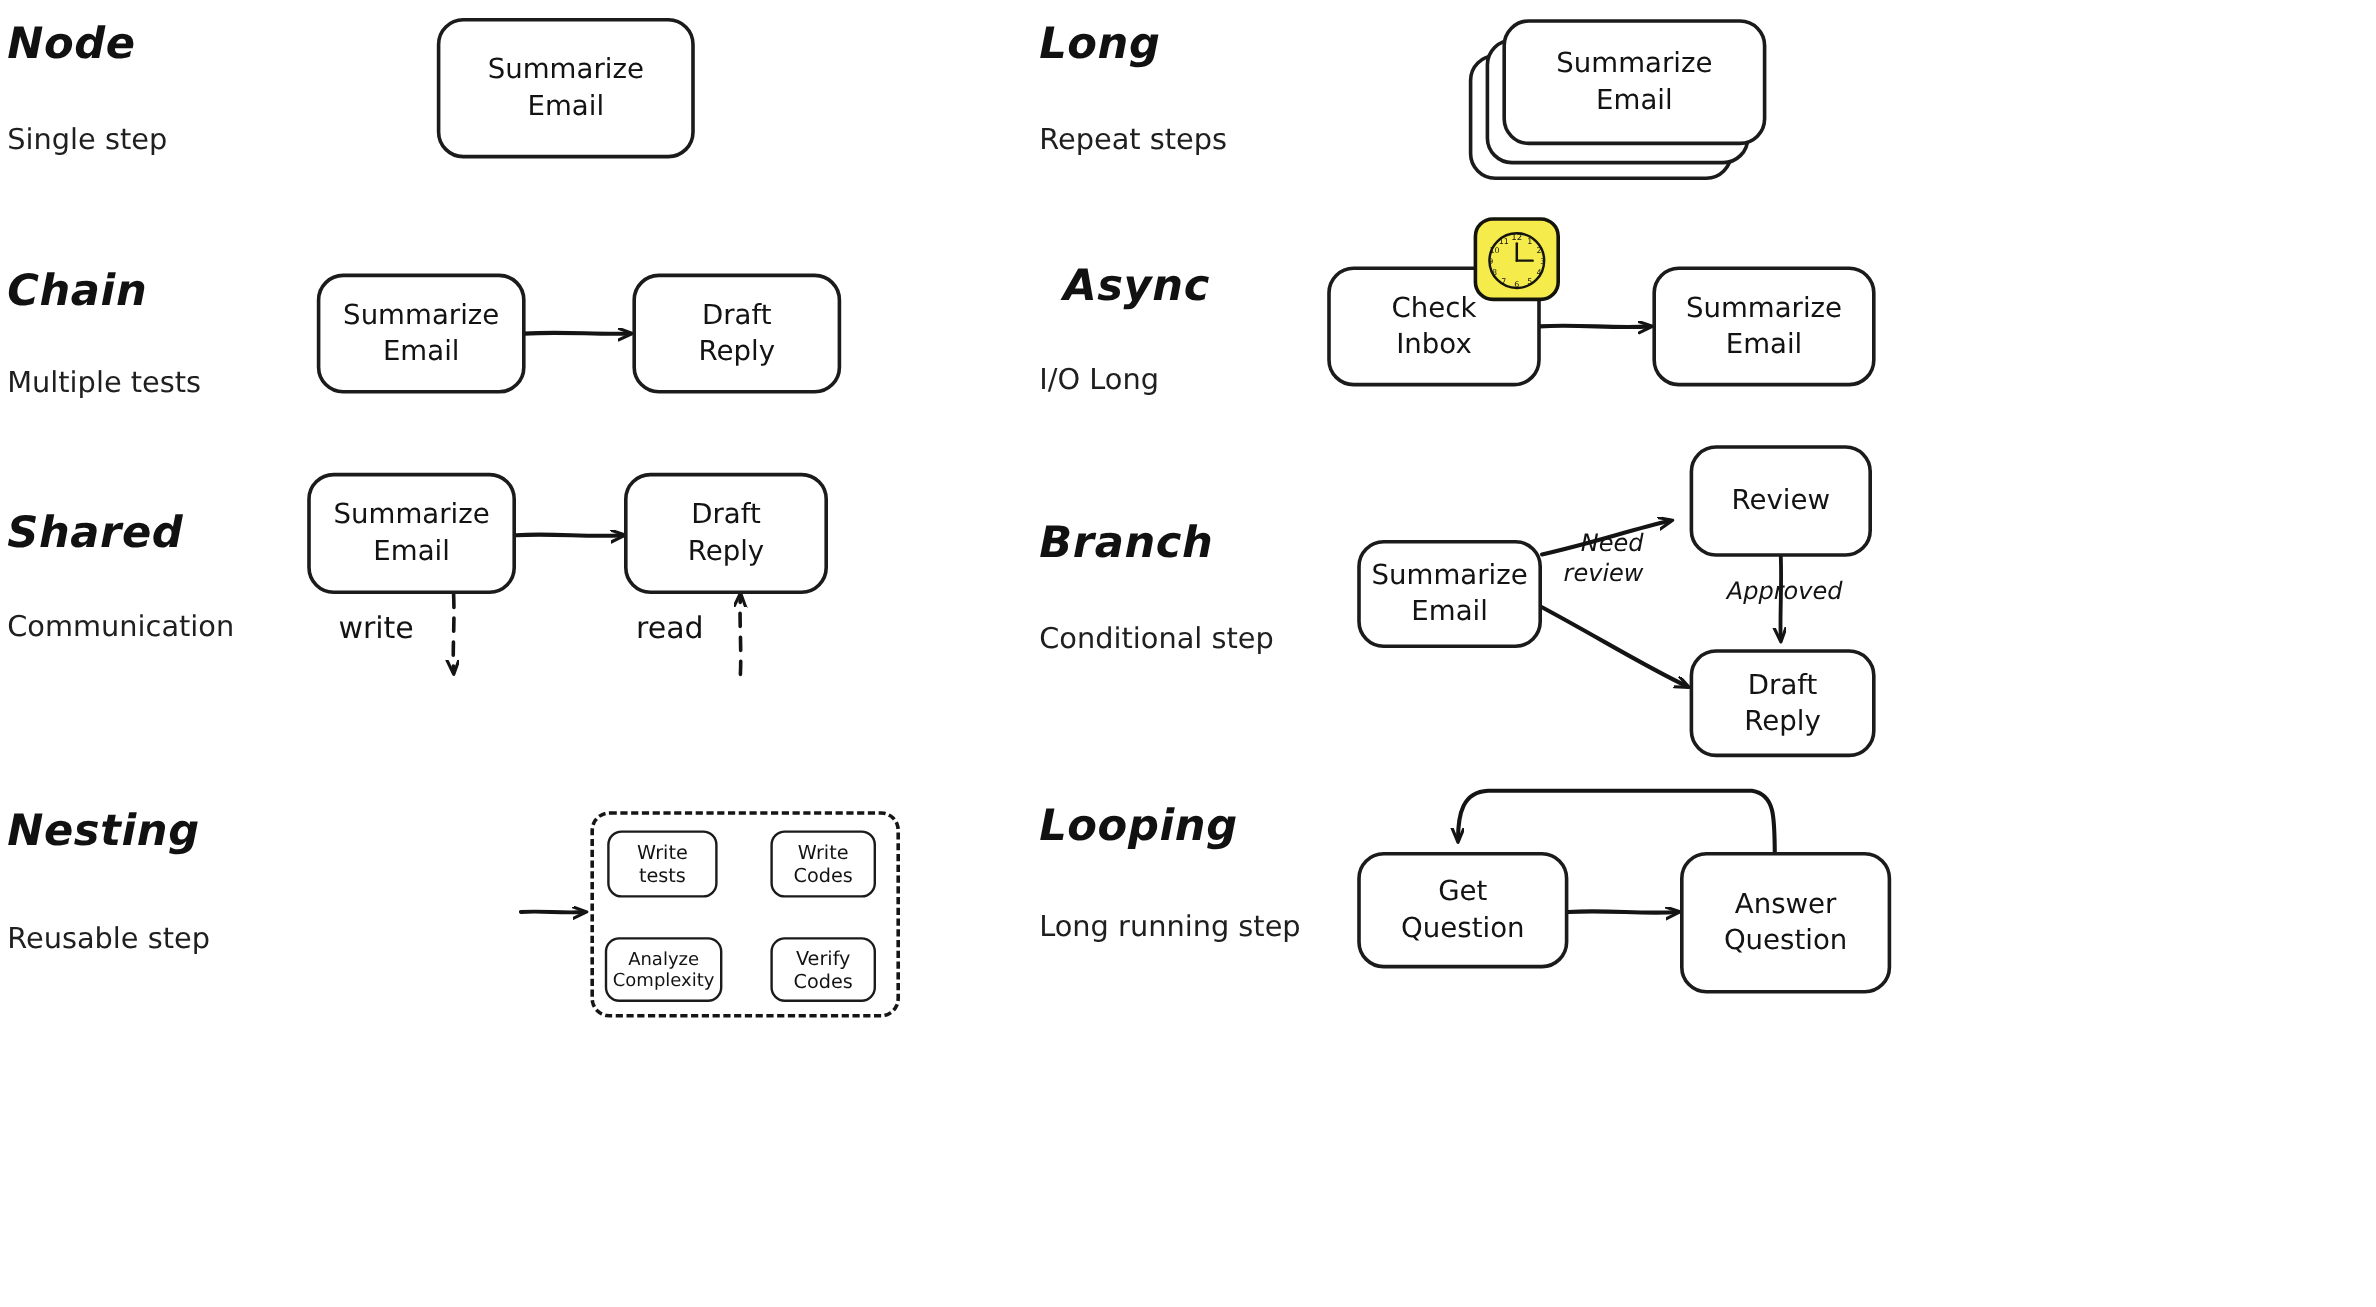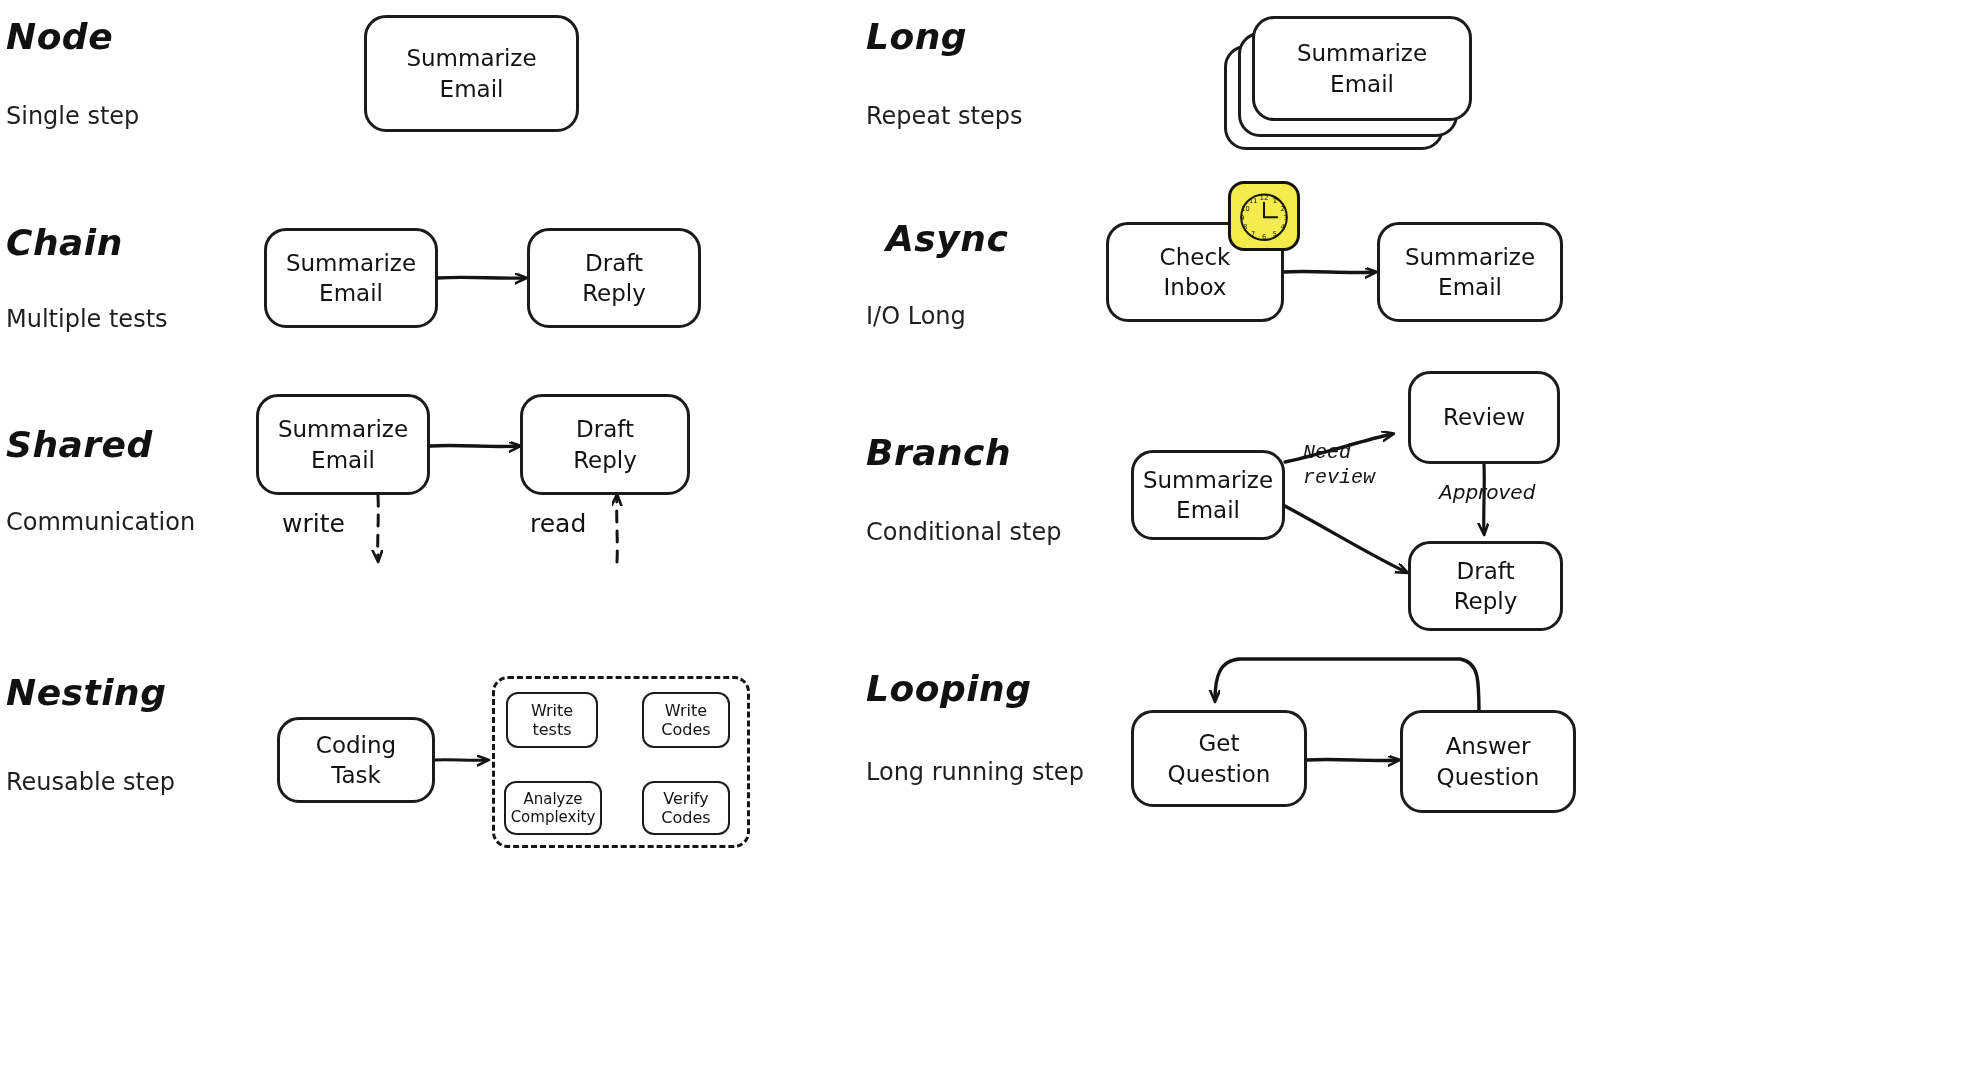--- a/index.html
+++ b/index.html
@@ -153,41 +153,38 @@
 
   <div class="nodebox" style="left:1131px;top:450px;width:154px;height:90px;">
     <span>Summarize<br>Email</span>
   </div>
   <div class="nodebox" style="left:1408px;top:371px;width:152px;height:93px;">
     <span>Review</span>
   </div>
   <div class="nodebox" style="left:1408px;top:541px;width:155px;height:90px;">
     <span>Draft<br>Reply</span>
   </div>
-  <div class="elabel sm" style="left:1303px;top:440px;line-height:1.25;text-align:left;
-       white-space:pre;font-family:Liberation Mono, monospace;">Need<br>review</div>
+  <div class="elabel sm" style="left:1303px;top:440px;line-height:1.25;text-align:right;
+       white-space:pre;">Need<br>review</div>
   <div class="elabel sm" style="left:1439px;top:480px;">Approved</div>
 
-  <div class="nodebox" style="left:277px;top:717px;width:158px;height:86px;">
-    <span>Coding<br>Task</span>
-  </div>
   <div class="dashgroup" style="left:492px;top:676px;width:258px;height:172px;"></div>
   <div class="nodebox tiny" style="left:506px;top:692px;width:92px;height:56px;">
     <span>Write<br>tests</span>
   </div>
   <div class="nodebox tiny" style="left:642px;top:692px;width:88px;height:56px;">
     <span>Write<br>Codes</span>
   </div>
   <div class="nodebox tiny" style="left:642px;top:781px;width:88px;height:54px;">
     <span>Verify<br>Codes</span>
   </div>
   <div class="nodebox tiny" style="left:504px;top:781px;width:98px;height:54px;font-size:15px;">
     <span>Analyze<br>Complexity</span>
   </div>
 
   <div class="nodebox" style="left:1131px;top:710px;width:176px;height:97px;">
     <span>Get<br>Question</span>
   </div>
-  <div class="nodebox" style="left:1400px;top:710px;width:176px;height:103px;">
+  <div class="nodebox" style="left:1400px;top:710px;width:176px;height:118px;">
     <span>Answer<br>Question</span>
   </div>
 
 </div>
 
 </body></html>

